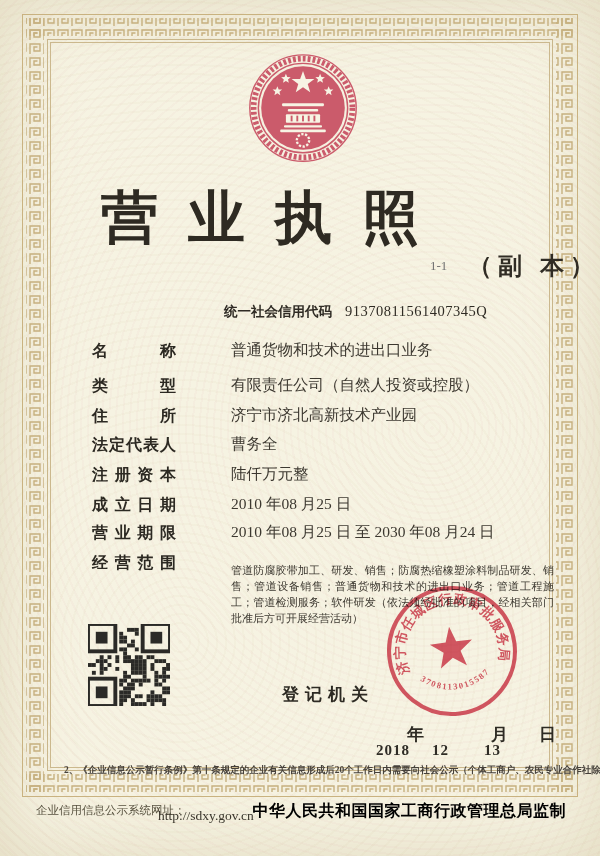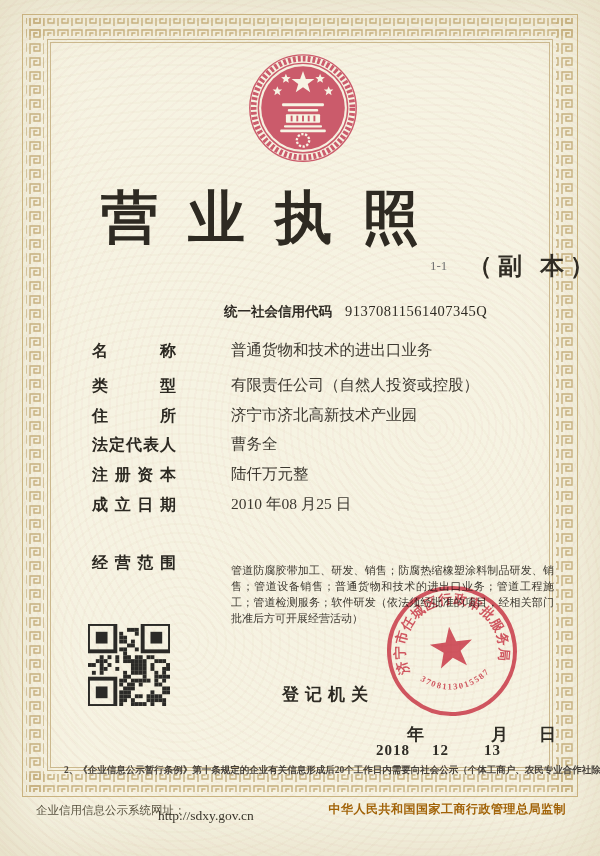--- a/index.html
+++ b/index.html
@@ -66,21 +66,21 @@
   .dl-y{left:407px}.dl-m{left:491px}.dl-d{left:539px}
   .date-val{position:absolute; top:742px; font-size:15px; font-weight:bold; color:#2f2c26; letter-spacing:1px;}
   .dv-y{left:376px}.dv-m{left:432px}.dv-d{left:484px}
 
   .note{position:absolute; font-size:9.5px; font-weight:600; color:var(--note-ink); white-space:nowrap; letter-spacing:0;}
   .note1{left:38px; top:748px;}
   .note2{left:64px; top:764px;}
 
   .bottombar-left{position:absolute; left:36px; top:803px; font-size:11.5px; color:#56503e;}
   .bottombar-url{position:absolute; left:158px; top:808px; font-size:13.5px; font-weight:normal; color:#3a362c;}
-  .bottombar-right{position:absolute; right:34px; top:801px; font-size:12px; font-weight:bold; color:#a16207; letter-spacing:.5px;}
+  .bottombar-right{position:absolute; right:34px; top:801px; font-size:16px; font-weight:bold; color:#000000; letter-spacing:.5px;}
 </style>
 </head>
 <body>
 
 <div class="page">
   <div class="watermark"></div>
 
   <svg class="border-svg" width="600" height="856">
     <defs>
       <pattern id="gk" width="14" height="14" patternUnits="userSpaceOnUse">
@@ -150,20 +150,24 @@
     <span class="flabel">法定代表人</span>
     <span class="fvalue">曹务全</span>
   </div>
   <div class="row" style="top:465px">
     <span class="flabel">注册资本</span>
     <span class="fvalue">陆仟万元整</span>
   </div>
   <div class="row" style="top:495px">
     <span class="flabel">成立日期</span>
     <span class="fvalue">2010 年08 月25 日</span>
+  </div>
+  <div class="row" style="top:523px">
+    <span class="flabel">营业期限</span>
+    <span class="fvalue">2010 年08 月25 日 至 2030 年08 月24 日</span>
   </div>
   <div class="row scope" style="top:553px">
     <span class="flabel">经营范围</span>
     <span class="fvalue">管道防腐胶带加工、研发、销售；防腐热缩橡塑涂料制品研发、销售；管道设备销售；普通货物和技术的进出口业务；管道工程施工；管道检测服务；软件研发（依法须经批准的项目，经相关部门批准后方可开展经营活动）</span>
   </div>
 
   <svg class="qr" viewBox="0 0 21 21">
       <rect x="10" y="1" width="1" height="1" fill="#2b2a27"></rect>
       <rect x="11" y="1" width="1" height="1" fill="#2b2a27"></rect>
       <rect x="12" y="1" width="1" height="1" fill="#2b2a27"></rect>

